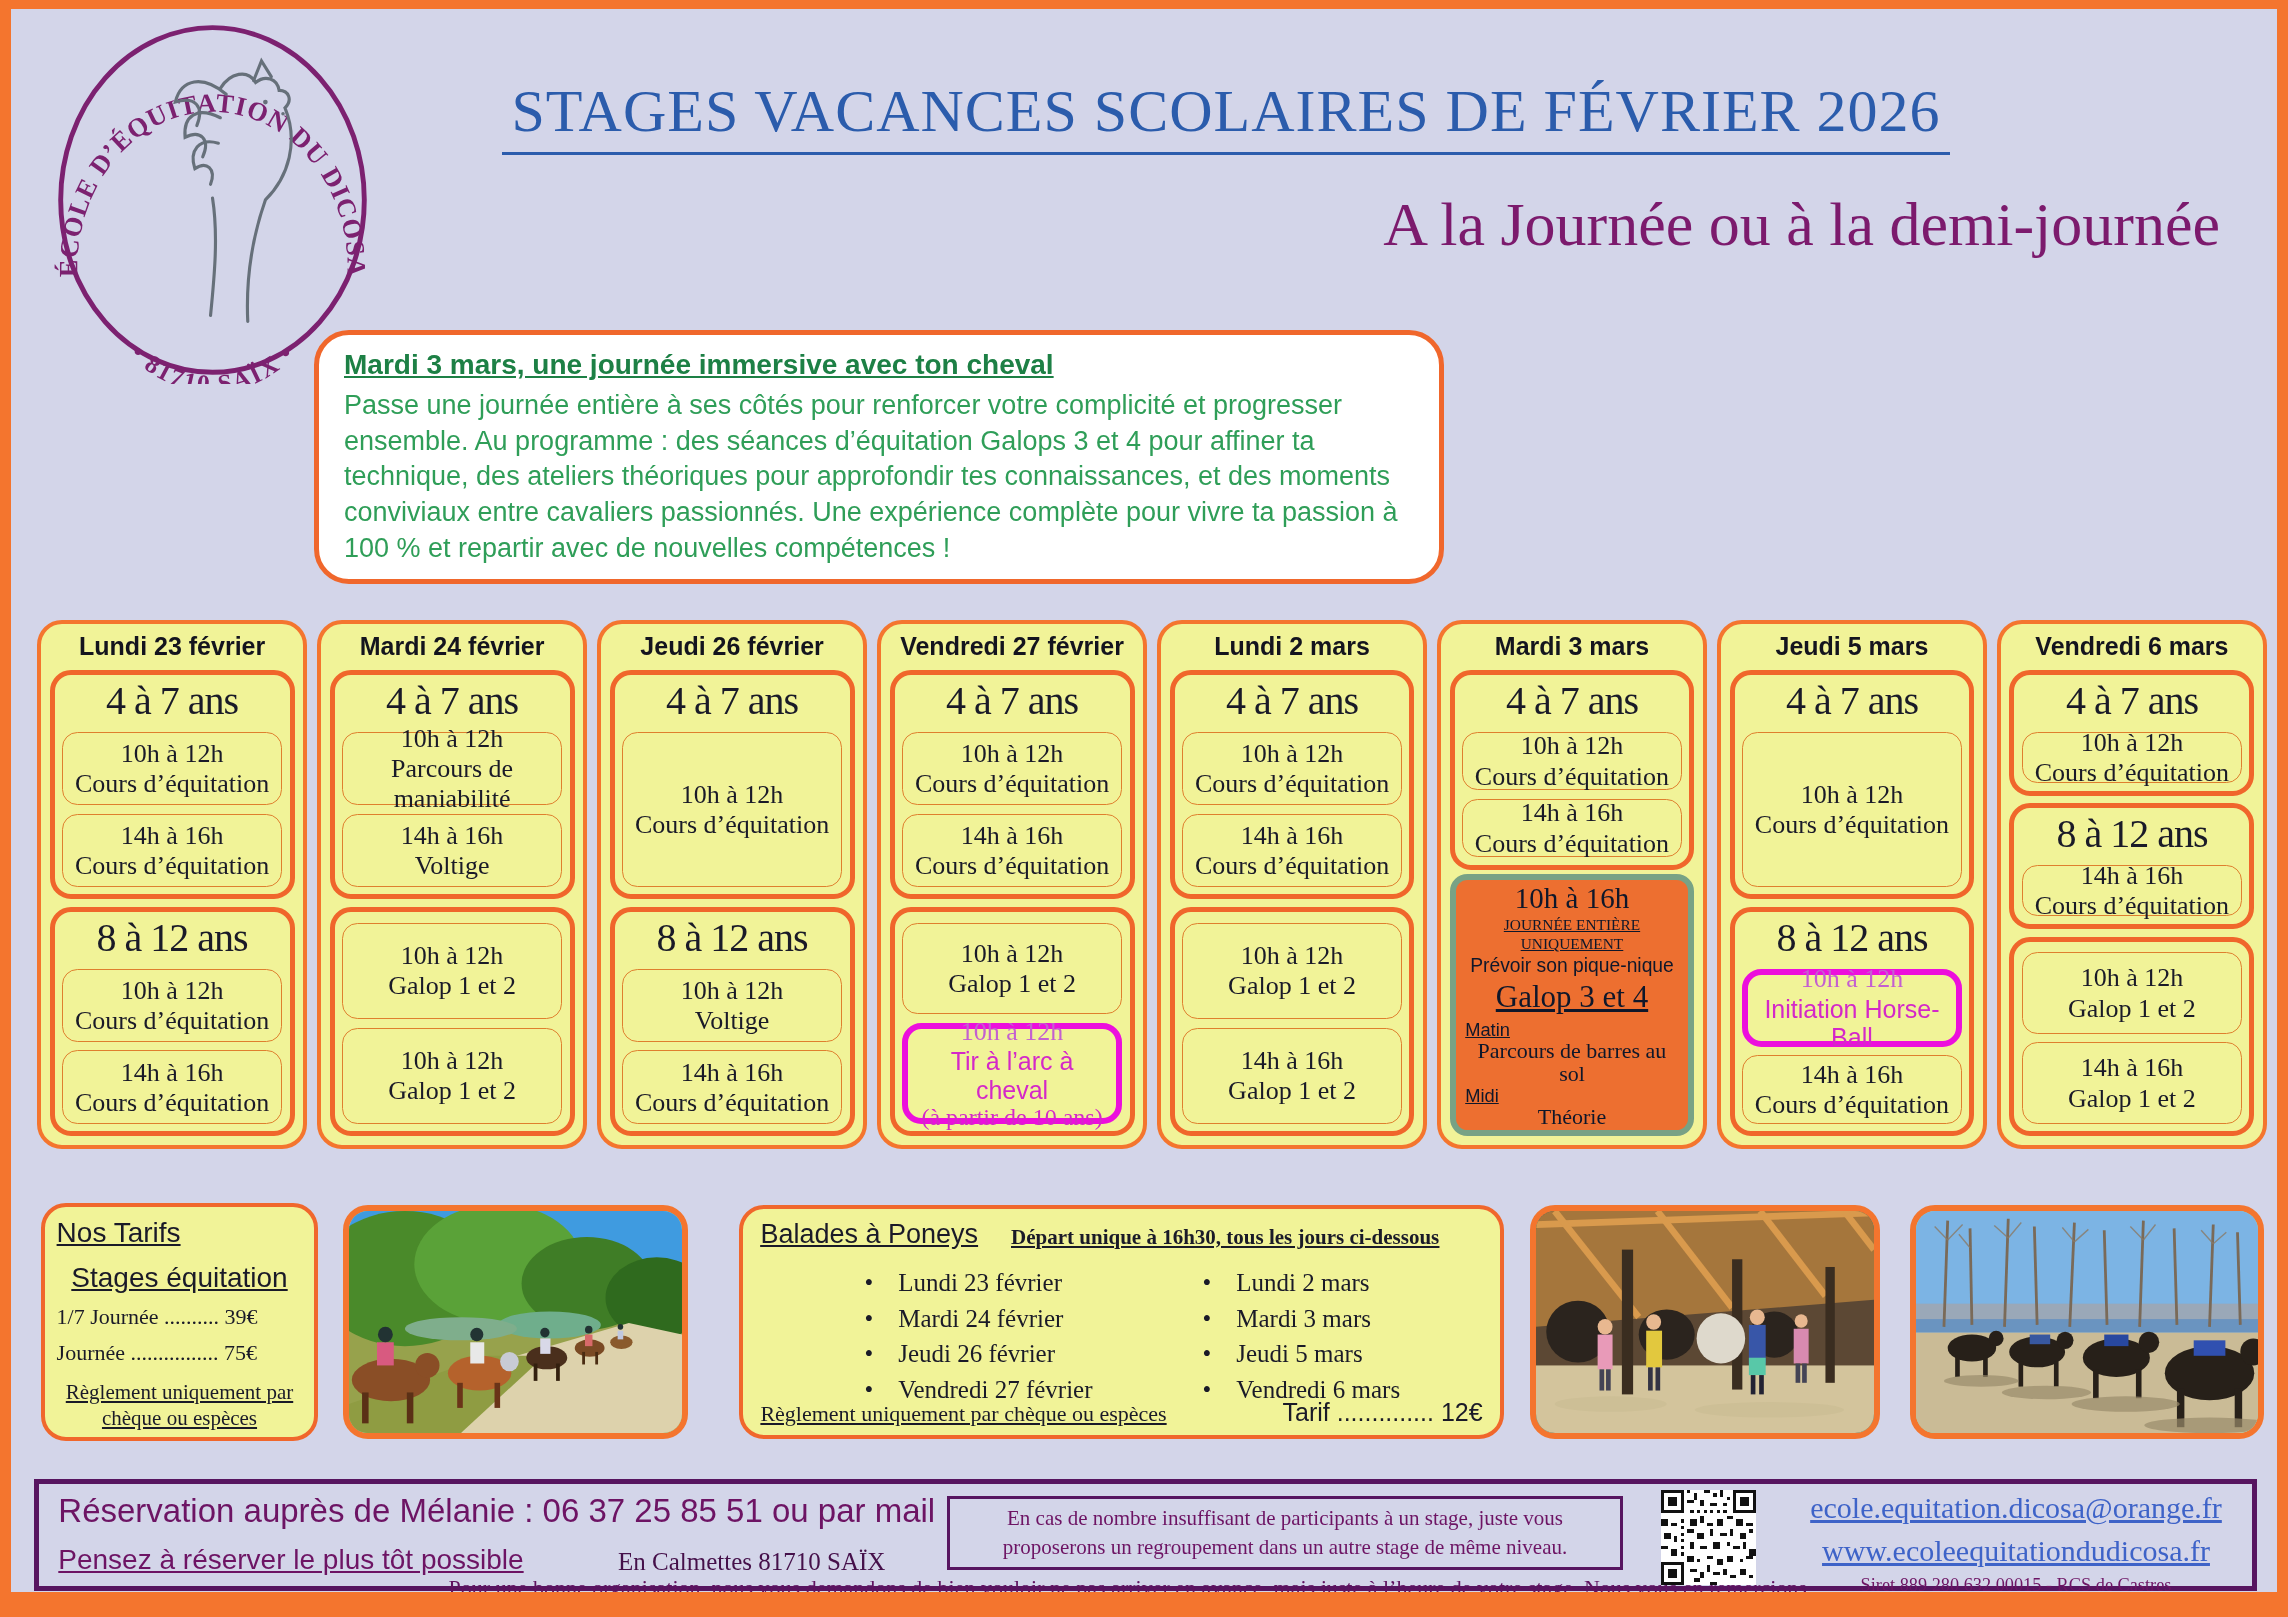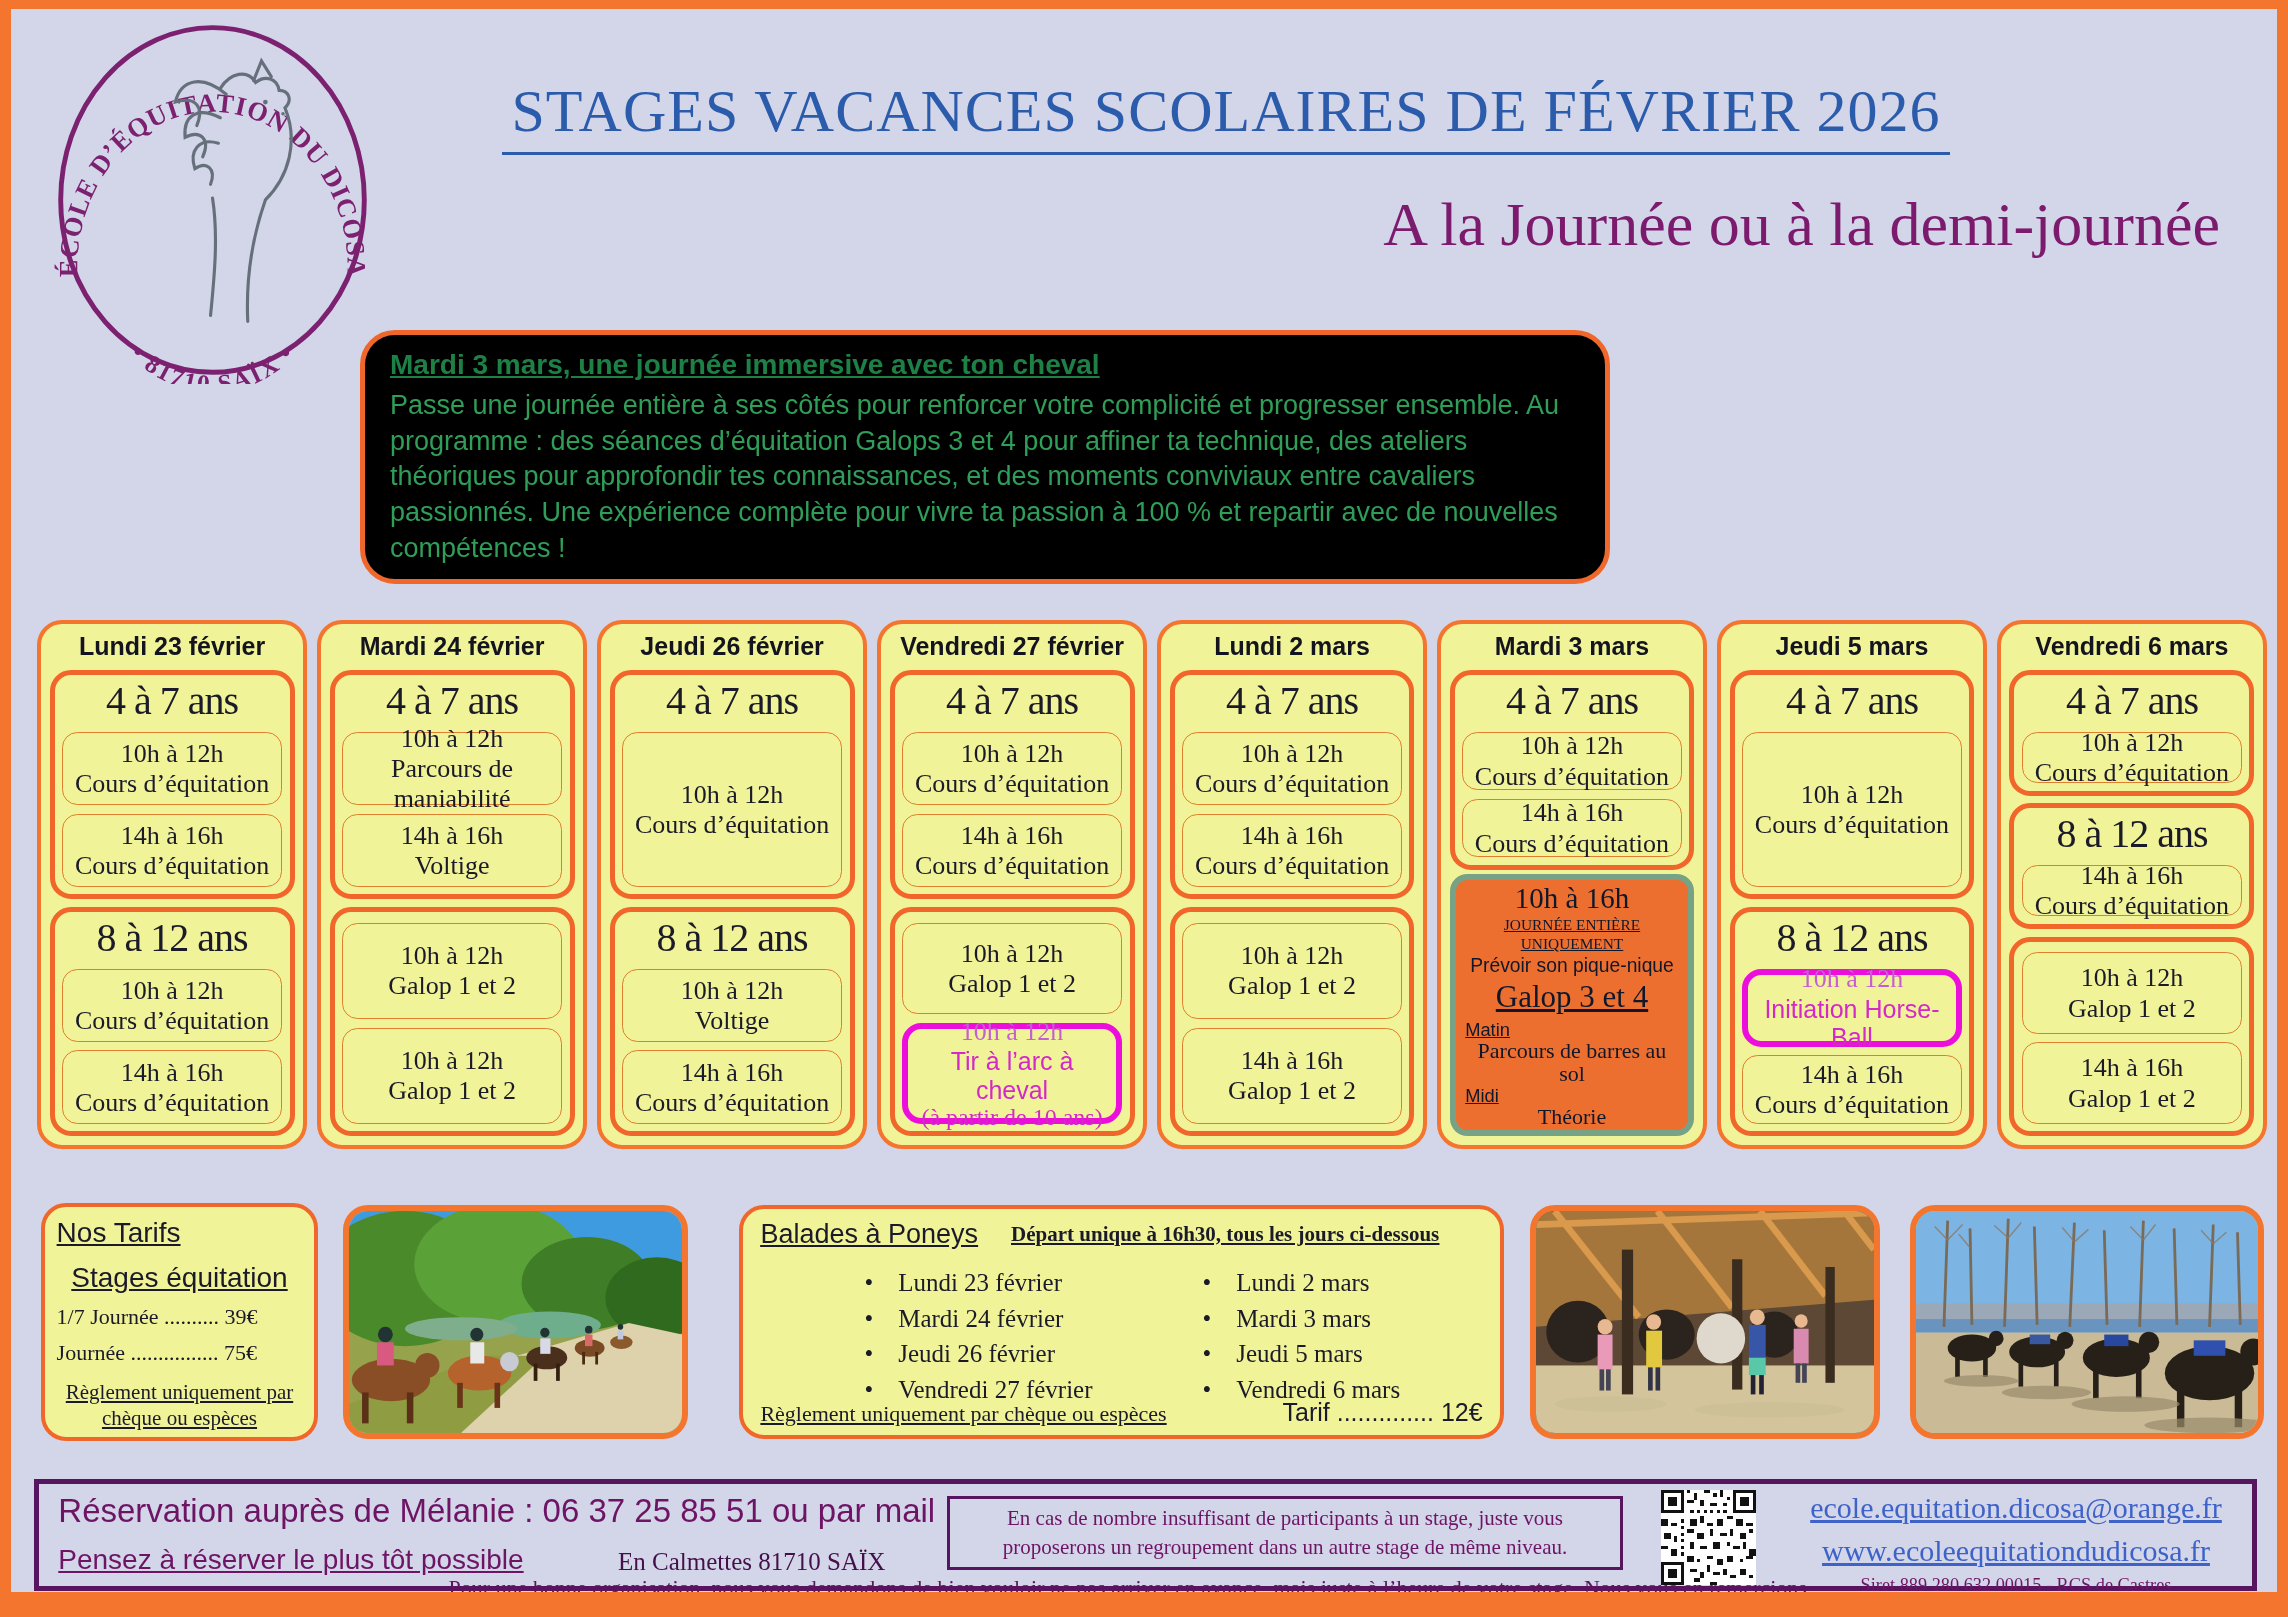--- a/index.html
+++ b/index.html
@@ -7,22 +7,22 @@
         font-family:"Liberation Serif","DejaVu Serif",serif;}
   .frame{position:absolute;inset:0;border:11.6px solid #f4752e;border-top-width:9.7px;border-bottom-width:25px;
          pointer-events:none;z-index:60;}
   
   .logo{position:absolute;left:46px;top:11.6px;width:333px;height:372px;}
   .title{position:absolute;left:386px;top:77px;width:1680px;text-align:center;
          font-size:60px;color:#2b5cac;letter-spacing:1px;}
   .title span{display:inline-block;border-bottom:3.9px solid #2b5cac;padding:0 9.7px 5.8px;}
   .subtitle{position:absolute;right:68px;top:189px;font-size:62px;color:#7c1a6d;}
   
-  .immersive{position:absolute;left:314px;top:330px;width:1250px;height:254px;box-sizing:border-box;
-             background:#000000;border:5.8px solid #f0672c;border-radius:35px;padding:13.5px 25px;margin-left:46px;}
+  .immersive{position:absolute;left:314px;top:330px;width:1130px;height:254px;box-sizing:border-box;
+             background:#ffffff;border:5.8px solid #f0672c;border-radius:35px;padding:13.5px 25px;}
   .imm-heading{font-family:"Liberation Sans","DejaVu Sans",sans-serif;font-weight:bold;font-size:28px;
                color:#1d8045;text-decoration:underline;margin-bottom:7.7px;}
   .imm-body{font-family:"Liberation Sans","DejaVu Sans",sans-serif;font-size:27px;color:#2f9e58;line-height:1.32;}
   
   .ffe-wrap{position:absolute;right:43px;top:454px;width:637px;display:flex;align-items:center;justify-content:flex-end;gap:5.8px;}
   .affil{color:#7c1a6d;font-size:26px;white-space:nowrap;}
   
   .days{position:absolute;left:37px;top:620px;width:2230px;height:529px;display:flex;gap:9.7px;}
   .day{flex:1;box-sizing:border-box;background:#f1f398;border:4.8px solid #f4752e;border-radius:25px;
        padding:1.9px 8.7px 8.7px;display:flex;flex-direction:column;min-width:0;}
@@ -56,21 +56,21 @@
   .t-sub{font-family:"Liberation Sans","DejaVu Sans",sans-serif;font-size:28px;text-decoration:underline;
          text-align:center;margin-top:13.5px;}
   .t-line{font-size:22px;margin-top:9.7px;white-space:nowrap;}
   .t-line:first-of-type{margin-top:15.4px;}
   .t-note{font-size:21px;text-decoration:underline;text-align:center;margin-top:13.5px;line-height:1.25;}
   .photo{position:absolute;top:1205px;height:234px;box-sizing:border-box;border:6.8px solid #f4752e;
          border-radius:25px;overflow:hidden;background:#9db;}
   .photo svg{display:block;width:100%;height:100%;}
   .balades{position:absolute;left:739px;top:1205px;width:765px;height:234px;box-sizing:border-box;
            background:#f1f398;border:4.8px solid #f0672c;border-radius:25px;padding:9.7px 17.4px;color:#1a1a28;}
-  .b-head-row{display:flex;align-items:center;gap:33px;text-decoration:underline;}
+  .b-head-row{display:flex;align-items:flex-end;gap:33px;text-decoration:underline;}
   .b-head{font-family:"Liberation Sans","DejaVu Sans",sans-serif;font-size:27px;text-decoration:underline;white-space:nowrap;}
   .b-sub{font-size:21px;font-weight:bold;text-decoration:underline;white-space:nowrap;}
   .b-cols{display:flex;margin-top:15.4px;}
   .b-cols ul{list-style:none;margin:0;padding:0 0 0 104px;flex:1;}
   .b-cols ul+ul{padding-left:58px;}
   .b-cols li{font-size:25px;line-height:1.42;}
   .b-cols li::before{content:"•";margin-right:25px;}
   .b-bottom{position:absolute;left:17.4px;right:17.4px;bottom:7.7px;display:flex;justify-content:space-between;align-items:baseline;}
   .b-note{font-size:22px;text-decoration:underline;}
   .b-tarif{font-family:"Liberation Sans","DejaVu Sans",sans-serif;font-size:25px;}

